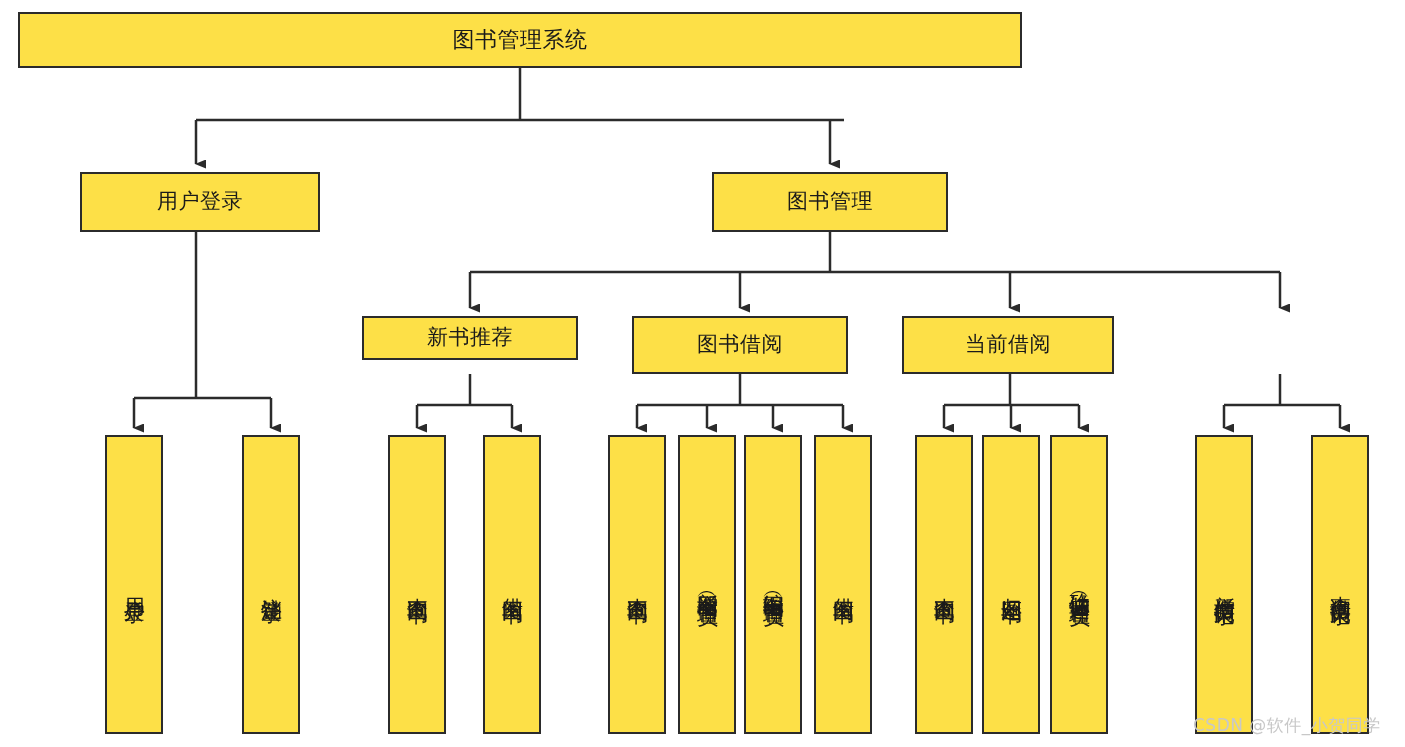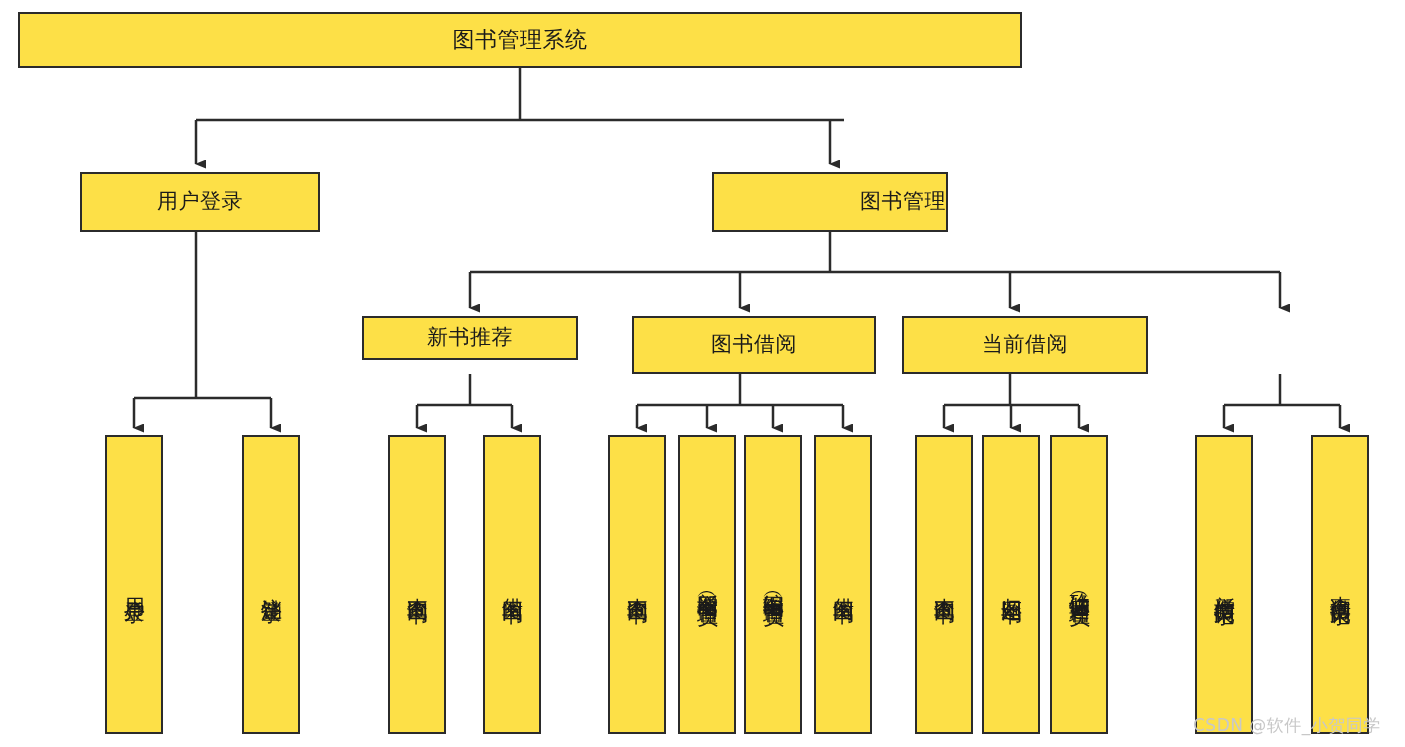--- a/index.html
+++ b/index.html
@@ -132,33 +132,33 @@
   </svg>
 
   <div class="node horiz root" style="left:18px; top:12px; width:1004px; height:56px;">
     <span class="node-label">图书管理系统</span>
   </div>
 
   <div class="node horiz" style="left:80px; top:172px; width:240px; height:60px;">
     <span class="node-label">用户登录</span>
   </div>
 
-  <div class="node horiz" style="left:712px; top:172px; width:236px; height:60px;justify-content:flex-end;">
+  <div class="node horiz" style="left:712px; top:172px; width:236px; height:60px;">
     <span class="node-label">图书管理</span>
   </div>
 
   <div class="node horiz" style="left:362px; top:316px; width:216px; height:44px;">
     <span class="node-label">新书推荐</span>
   </div>
 
-  <div class="node horiz" style="left:632px; top:316px; width:244px; height:58px;">
+  <div class="node horiz" style="left:632px; top:316px; width:216px; height:58px;">
     <span class="node-label">图书借阅</span>
   </div>
 
-  <div class="node horiz" style="left:902px; top:316px; width:246px; height:58px;">
+  <div class="node horiz" style="left:902px; top:316px; width:212px; height:58px;">
     <span class="node-label">当前借阅</span>
   </div>
 
 
   <div class="node vert" style="left:105px; top:435px; width:58px; height:299px;">
     <span class="node-label">用户登录</span>
   </div>
 
   <div class="node vert" style="left:242px; top:435px; width:58px; height:299px;">
     <span class="node-label">注销登录</span>

